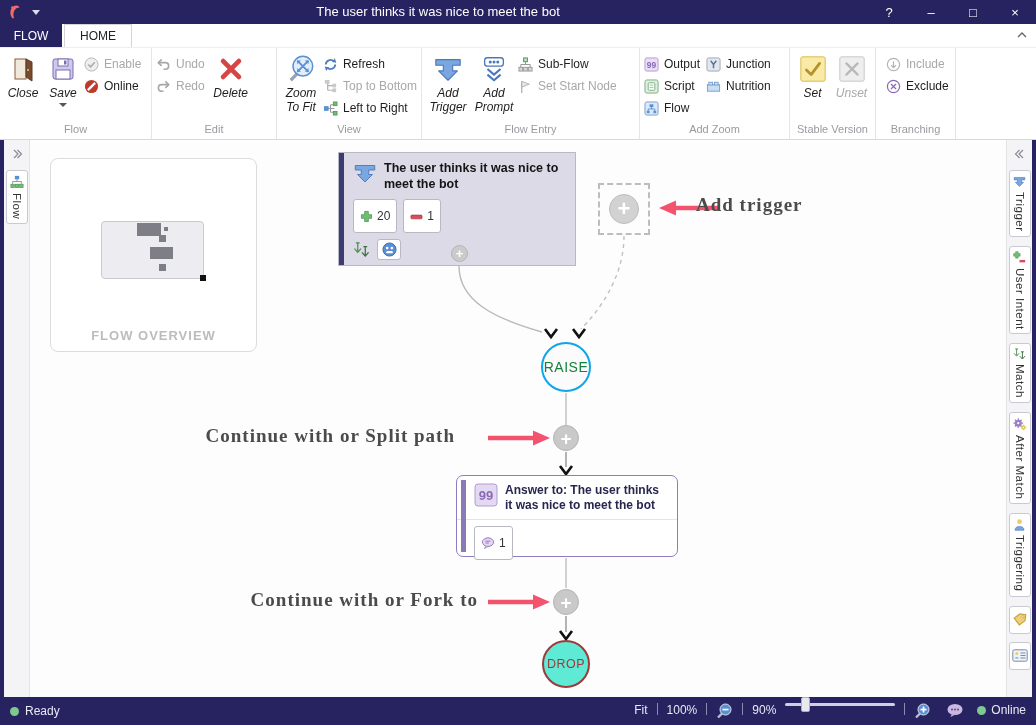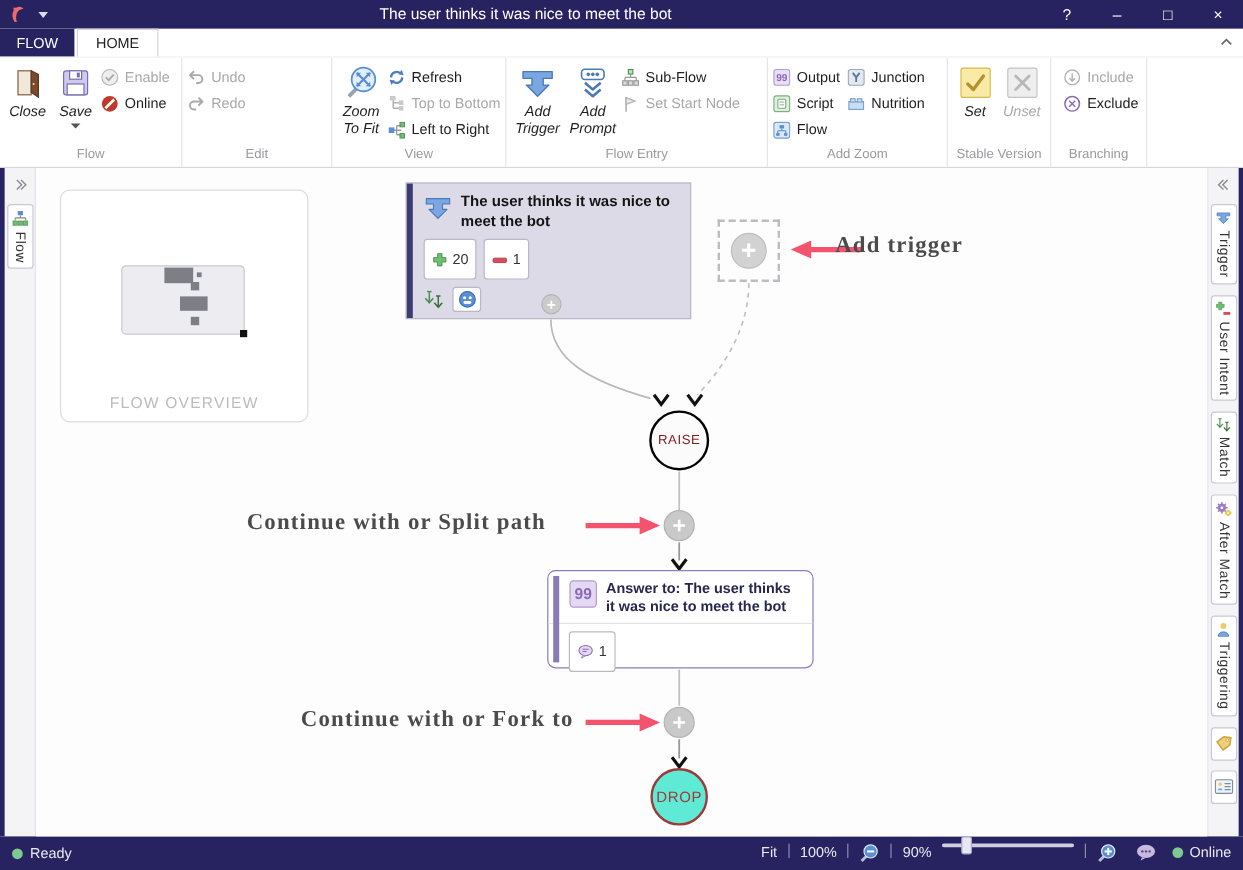--- a/index.html
+++ b/index.html
@@ -41,42 +41,42 @@
   .side-chevron { margin:8px 0 10px; }
   .vtab { width:22px; background:#fff; border:1px solid #c9c9d4; border-radius:3px; display:flex; flex-direction:column; align-items:center; padding:4px 0; margin-bottom:9px; }
   .vlabel { writing-mode:vertical-rl; font-size:11.5px; color:#333; margin-top:4px; letter-spacing:0.5px; }
   .icon-btn { width:22px; height:28px; background:#fff; border:1px solid #c9c9d4; border-radius:3px; display:flex; align-items:center; justify-content:center; margin-bottom:8px; }
 
   .canvas { flex:1; position:relative; background:#fdfdfe; overflow:hidden; }
   .overlay { position:absolute; left:0; top:0; pointer-events:none; }
 
   
   .overview { position:absolute; left:20px; top:18px; width:207px; height:194px; background:#fff; border:1px solid #dcdce0; border-radius:8px; }
-  .overview-label { position:absolute; bottom:8px; left:0; right:0; text-align:center; color:#bcbcc0; font-size:13px; letter-spacing:1px; }
+  .overview-label { position:absolute; bottom:8px; left:0; right:0; text-align:center; color:#bcbcc0; font-size:13px; letter-spacing:1px;font-weight:bold; }
   .minimap { position:absolute; left:50px; top:62px; width:103px; height:58px; background:#ededf1; border:1px solid #c9c9d2; border-radius:4px; }
   .mm { position:absolute; background:#7e7e86; }
   .mm-handle { position:absolute; width:6px; height:6px; background:#111; right:-3px; bottom:-3px; }
 
   
   .trigger-node { position:absolute; left:308px; top:12px; width:238px; height:114px; background:#dbdae6; border:1px solid #b9b9c4; }
   .trigger-bar { position:absolute; left:0; top:0; bottom:0; width:5px; background:#3c3b72; }
   .tn-head { display:flex; gap:7px; padding:8px 8px 0 14px; }
   .tn-title { font-size:12.5px; font-weight:bold; color:#141414; line-height:1.25; }
   .tn-badges { display:flex; gap:6px; padding:7px 0 0 14px; }
   .badge { background:#fff; border:1px solid #b9b9c4; border-radius:3px; height:20px; display:flex; align-items:center; gap:4px; padding:16px 6px; font-size:12px; color:#333; }
   .tn-row2 { display:flex; gap:7px; padding:6px 0 0 14px; align-items:center; }
   .langbox { background:#fff; border:1px solid #b9b9c4; border-radius:3px; width:24px; height:21px; display:flex; align-items:center; justify-content:center; }
   .plus-sm { position:absolute; left:112px; bottom:3px; width:17px; height:17px; border-radius:50%; background:#cbcbcb; border:1px solid #b5b5b5; color:#fff; font-size:13px; font-weight:bold; display:flex; align-items:center; justify-content:center; line-height:1; }
 
   
   .dash-box { position:absolute; left:568px; top:43px; width:52px; height:52px; border:2px dashed #bcbcc2; display:flex; align-items:center; justify-content:center; }
   .plus-lg { width:30px; height:30px; border-radius:50%; background:#d2d2d2; border:1px solid #bdbdbd; color:#fff; font-size:22px; font-weight:bold; display:flex; align-items:center; justify-content:center; line-height:1; }
 
   
-  .raise-circle { position:absolute; left:511px; top:202px; width:50px; height:50px; border-radius:50%; background:#fbfbfb; border:2px solid #000000; color:#7f1d1d; font-size:11px; display:flex; align-items:center; justify-content:center; letter-spacing:0.5px; }
+  .raise-circle { position:absolute; left:511px; top:202px; width:50px; height:50px; border-radius:50%; background:#fbfbfb; border:2px solid #0ea5e9; color:#15803d; font-size:14px; display:flex; align-items:center; justify-content:center; letter-spacing:0.5px; }
   .drop-circle { position:absolute; left:512px; top:500px; width:48px; height:48px; border-radius:50%; background:#5eead4; border:2px solid #9e3a3a; color:#9e3a3a; font-size:12.5px; display:flex; align-items:center; justify-content:center; letter-spacing:0.5px; }
   .plus-mid { position:absolute; width:26px; height:26px; border-radius:50%; background:#c9c9c9; border:1px solid #b3b3b3; color:#fff; font-size:19px; font-weight:bold; display:flex; align-items:center; justify-content:center; line-height:1; }
   .plus-split { left:523px; top:285px; }
   .plus-fork { left:523px; top:449px; }
 
   
   .answer-node { position:absolute; left:426px; top:335px; width:222px; height:82px; background:#fff; border:1.5px solid #8d7cc0; border-radius:7px; }
   .answer-bar { position:absolute; left:4px; top:4px; bottom:4px; width:5px; background:#8a7ab5; }
   .an-head { display:flex; gap:7px; padding:7px 8px 6px 17px; border-bottom:1px solid #e4e4e8; }
   .an-title { font-size:12px; font-weight:bold; color:#26264f; line-height:1.25; }
@@ -178,20 +178,28 @@
               </svg>
             <span>Undo</span>
           </div>
           <div class="smallbtn dis">
             <svg width="15" height="15" viewBox="0 0 16 16">
                 <path d="M10 2.5 L13.5 6 L10 9.5" stroke="#a8a8a8" stroke-width="1.7" fill="none"></path>
                 <path d="M13.5 6 H6 a3.5 3.5 0 0 0 0 7 H8" stroke="#a8a8a8" stroke-width="1.7" fill="none"></path>
               </svg>
             <span>Redo</span>
           </div>
+        </div>
+        <div class="bigbtn" style="width:48px">
+          <span class="ic">
+            <svg width="28" height="28" viewBox="0 0 32 32">
+                <path d="M7 7 L25 25 M25 7 L7 25" stroke="#d64545" stroke-width="5.5" stroke-linecap="round"></path>
+              </svg>
+          </span>
+          <span>Delete</span>
         </div>
       </div>
       <div class="rgroup-label">Edit</div>
     </div>
 
     <div class="rgroup" style="width:145px">
       <div class="rgroup-content">
         <div class="bigbtn" style="width:42px">
           <span class="ic">
             <svg width="30" height="30" viewBox="0 0 32 32">

